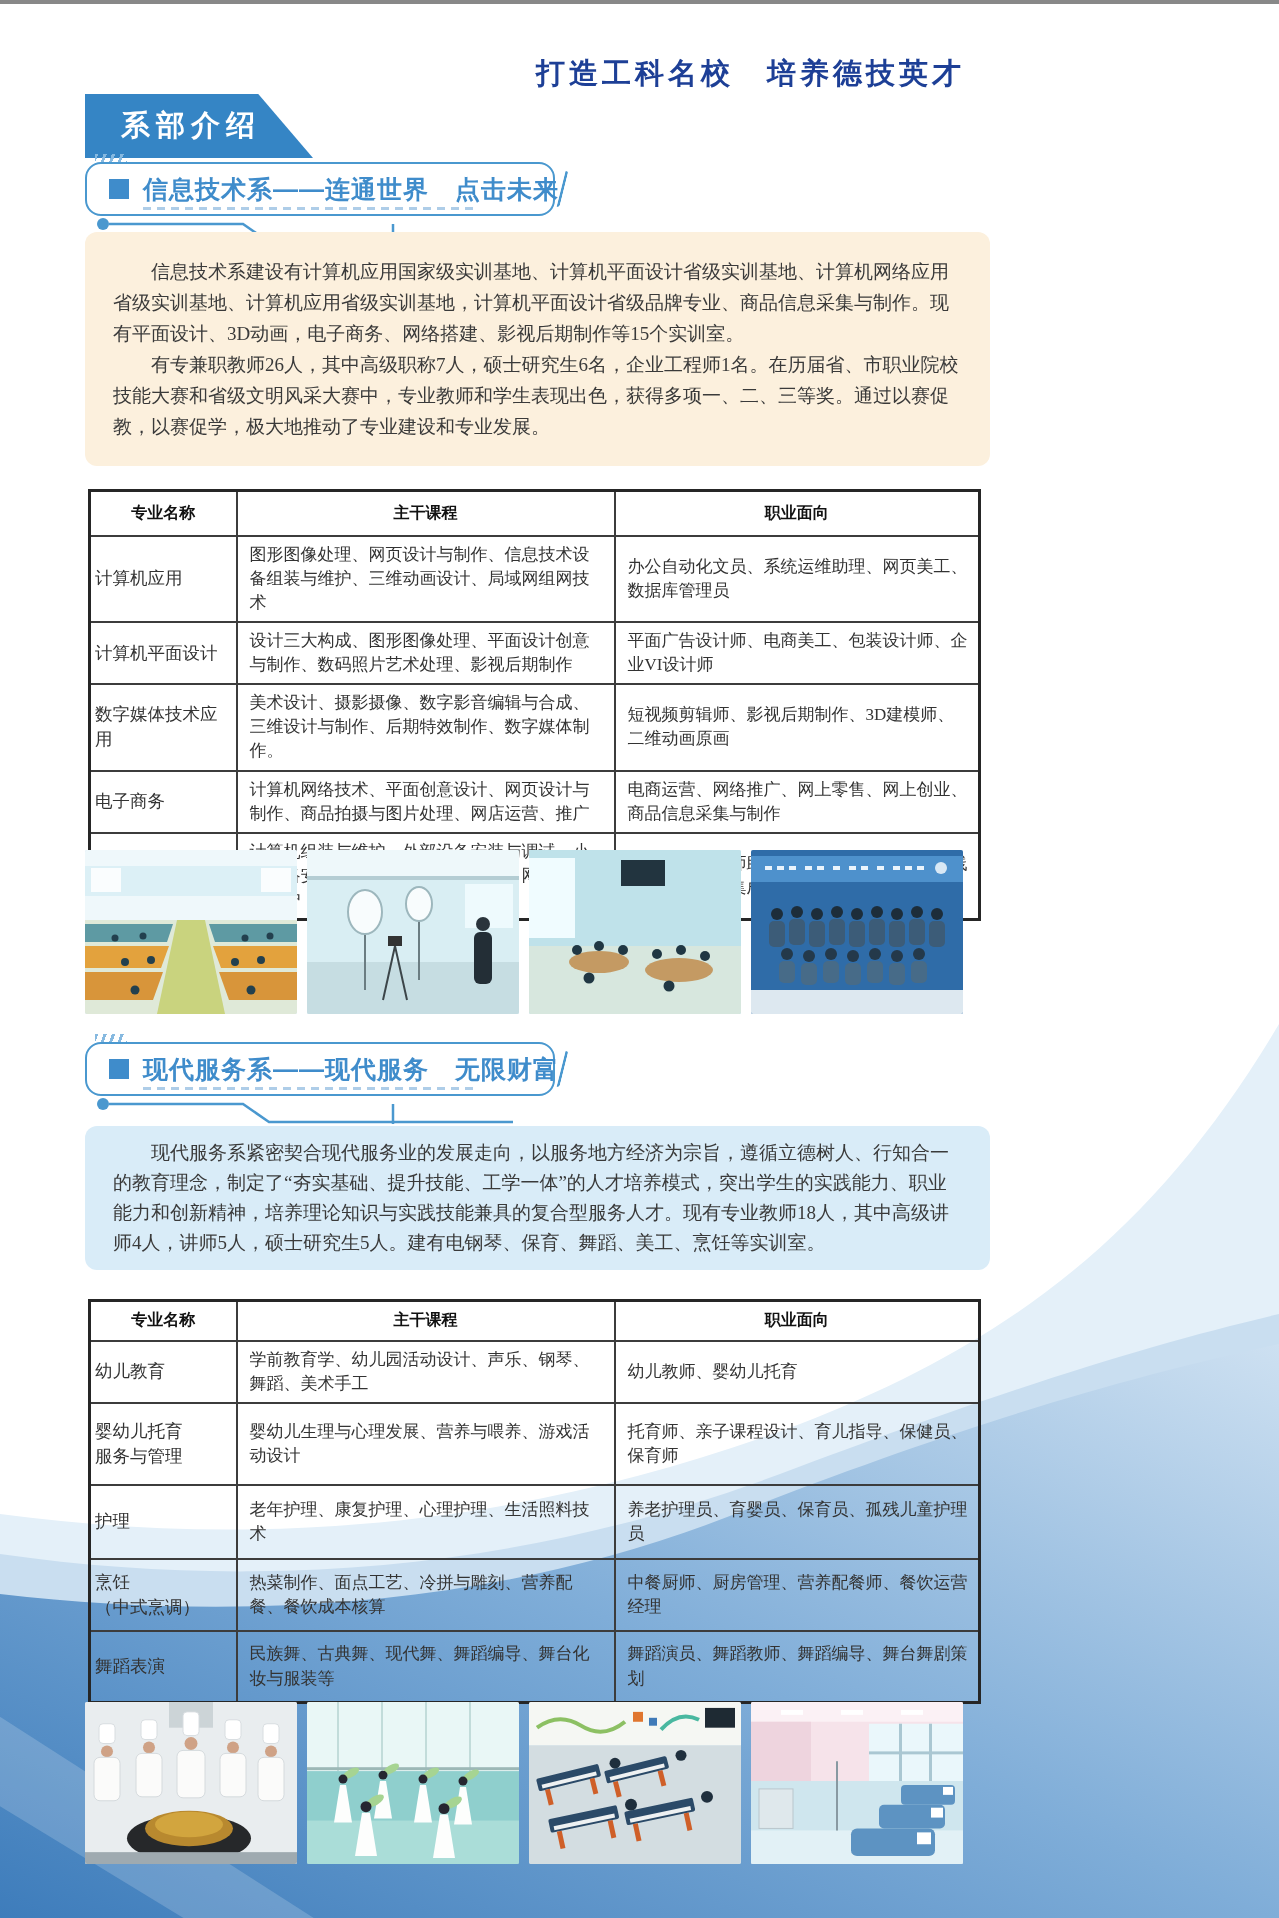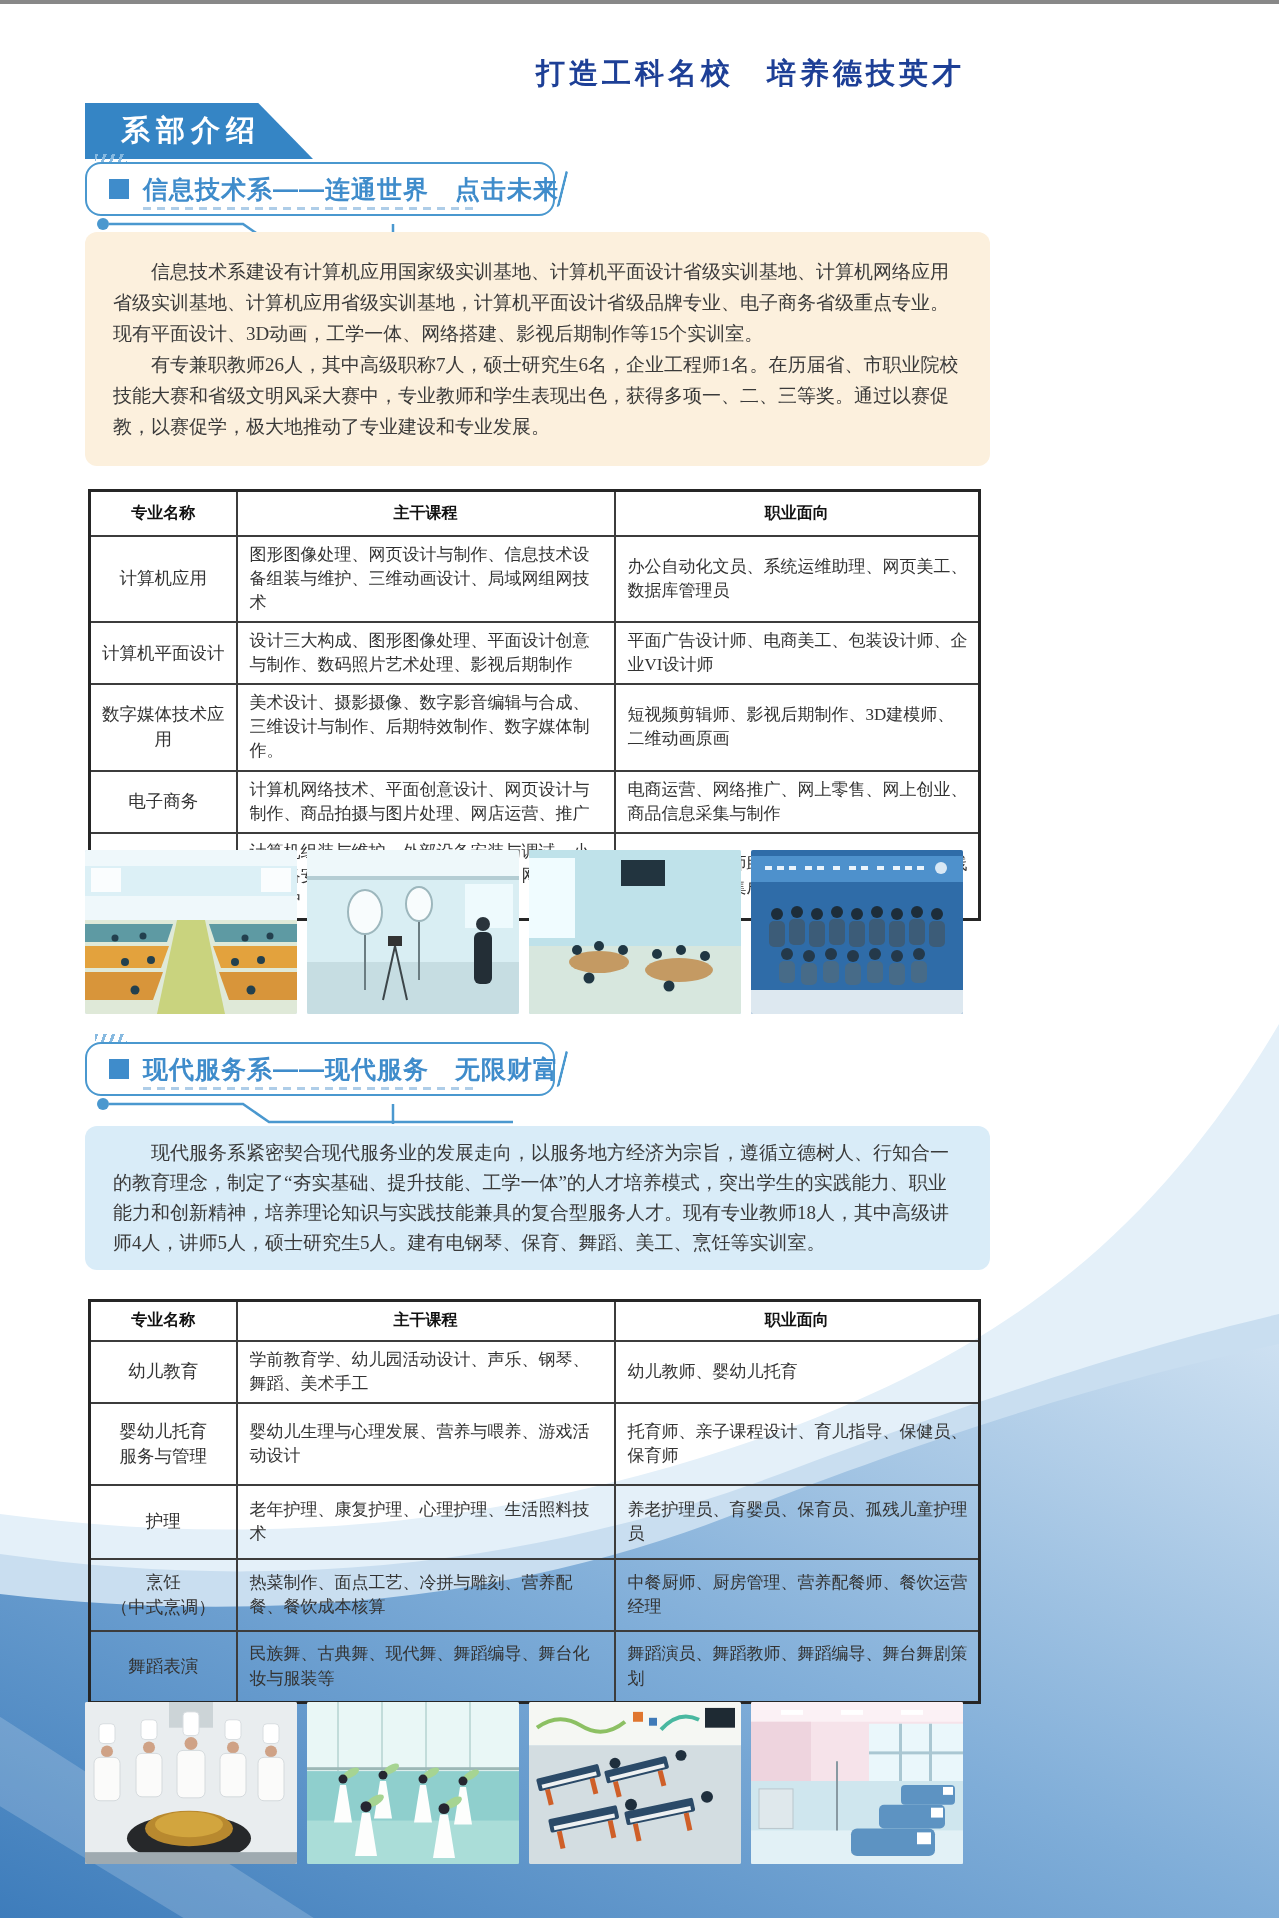--- a/index.html
+++ b/index.html
@@ -7,21 +7,21 @@
   .page{position:relative;width:1279px;height:1918px;margin:4px auto;background:#ffffff;overflow:hidden;}
 
   
   .wave{position:absolute;left:0;top:900px;width:1279px;height:1018px;z-index:0;}
 
   
   .slogan{position:absolute;top:50px;right:314px;font-family:"Liberation Serif",serif;
     font-weight:bold;font-size:29px;color:#1d3f96;letter-spacing:4px;white-space:nowrap;z-index:2;}
 
   
-  .banner{position:absolute;left:85px;top:99px;width:228px;height:56px;background:#3585c5;
+  .banner{position:absolute;left:85px;top:90px;width:228px;height:64px;background:#3585c5;
     clip-path:polygon(0 0,76% 0,100% 100%,0 100%);display:flex;align-items:center;z-index:2;}
   .banner span{color:#ffffff;font-size:29px;font-weight:bold;letter-spacing:6px;padding-left:36px;}
 
   
   .hdr{position:absolute;left:85px;height:54px;width:470px;border:2.5px solid #4a98cf;border-radius:16px;
     display:flex;align-items:center;padding:0 22px;box-sizing:border-box;background:#ffffff;z-index:2;}
   .hdr::before{content:"";position:absolute;left:8px;top:-10px;width:32px;height:8px;
     background:repeating-linear-gradient(110deg,#86b9e0 0 3px,transparent 3px 8px);}
   .hdr::after{content:"";position:absolute;right:-11px;top:7px;bottom:7px;width:12px;
     border-right:3px solid #4a98cf;transform:skewX(-14deg);border-radius:3px;}
@@ -39,21 +39,21 @@
   .para p{margin:0;text-indent:2em;}
   .para1{top:228px;background:#fcf0dd;padding:24px 28px;line-height:31px;}
   .para2{top:1122px;background:#d9ecf8;padding:12px 28px;line-height:30px;}
 
   
   table.tbl{position:absolute;left:88px;width:890px;border-collapse:collapse;table-layout:fixed;
     border:3px solid #262626;background:transparent;z-index:2;font-family:"Liberation Serif",serif;}
   .tbl th,.tbl td{border:2px solid #3c3c3c;box-sizing:border-box;}
   .tbl th{font-size:16px;font-weight:bold;color:#111;text-align:center;}
   .tbl td{font-size:17px;color:#333;line-height:1.42;padding:6px 10px 6px 12px;vertical-align:middle;}
-  .tbl td.name{text-align:center;white-space:pre-line;padding:4px 4px;font-size:17.5px;}
+  .tbl td.name{white-space:pre-line;padding:4px 4px;font-size:17.5px;}
   .c1{width:147px;} .c2{width:378px;} .c3{width:365px;}
   .tbl1{top:485px;}
   .tbl1 thead tr{height:45px;}
   .tbl1 tbody tr{height:60px;}
   .tbl2{top:1295px;}
   .tbl2 thead tr{height:40px;}
   .tbl2 tbody tr:nth-child(1){height:52px;}
   .tbl2 tbody tr:nth-child(2){height:82px;}
   .tbl2 tbody tr:nth-child(3){height:74px;}
   .tbl2 tbody tr:nth-child(4){height:72px;}
@@ -97,21 +97,21 @@
     <span class="hdr-text">信息技术系——连通世界　点击未来</span>
     <span class="hdr-dashes"></span>
     <svg class="hdr-circuit" width="430" height="36">
       <circle cx="10" cy="12" r="6" fill="#4a98cf"></circle>
       <path d="M16,12 H150 L176,30 H420" stroke="#4a98cf" stroke-width="2.5" fill="none"></path>
       <path d="M300,12 V32" stroke="#4a98cf" stroke-width="2.5" fill="none"></path>
     </svg>
   </div>
 
   <div class="para para1">
-    <p>信息技术系建设有计算机应用国家级实训基地、计算机平面设计省级实训基地、计算机网络应用省级实训基地、计算机应用省级实训基地，计算机平面设计省级品牌专业、电子商务省级重点专业。现有平面设计、3D动画，工学一体、网络搭建、影视后期制作等15个实训室。</p>
+    <p>信息技术系建设有计算机应用国家级实训基地、计算机平面设计省级实训基地、计算机网络应用省级实训基地、计算机应用省级实训基地，计算机平面设计省级品牌专业、商品信息采集与制作。现有平面设计、3D动画，电子商务、网络搭建、影视后期制作等15个实训室。</p>
     <p>有专兼职教师26人，其中高级职称7人，硕士研究生6名，企业工程师1名。在历届省、市职业院校技能大赛和省级文明风采大赛中，专业教师和学生表现出色，获得多项一、二、三等奖。通过以赛促教，以赛促学，极大地推动了专业建设和专业发展。</p>
   </div>
 
   <table class="tbl tbl1">
     <colgroup>
         <col class="c1">
         <col class="c2">
         <col class="c3">
       </colgroup>
     <thead>

